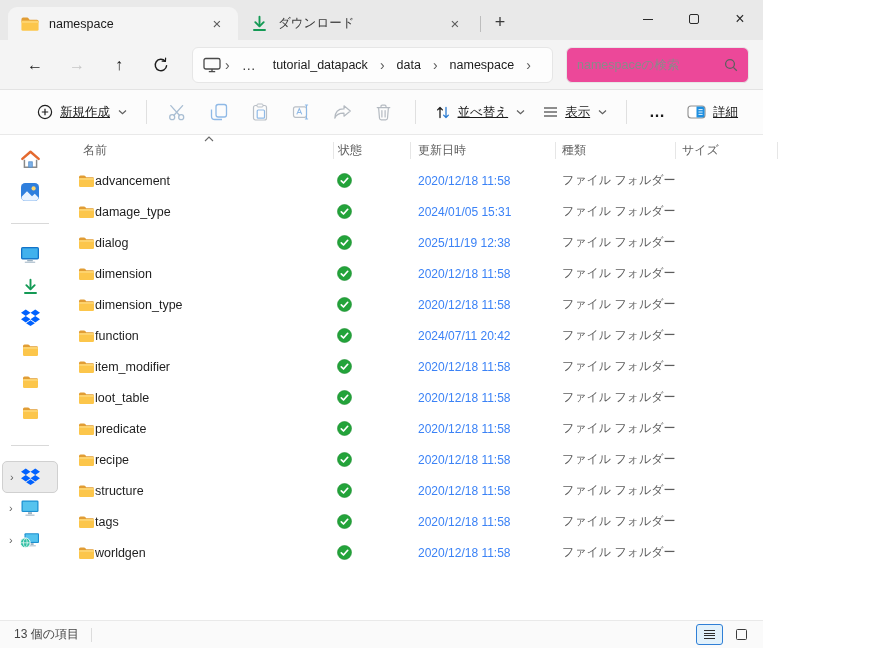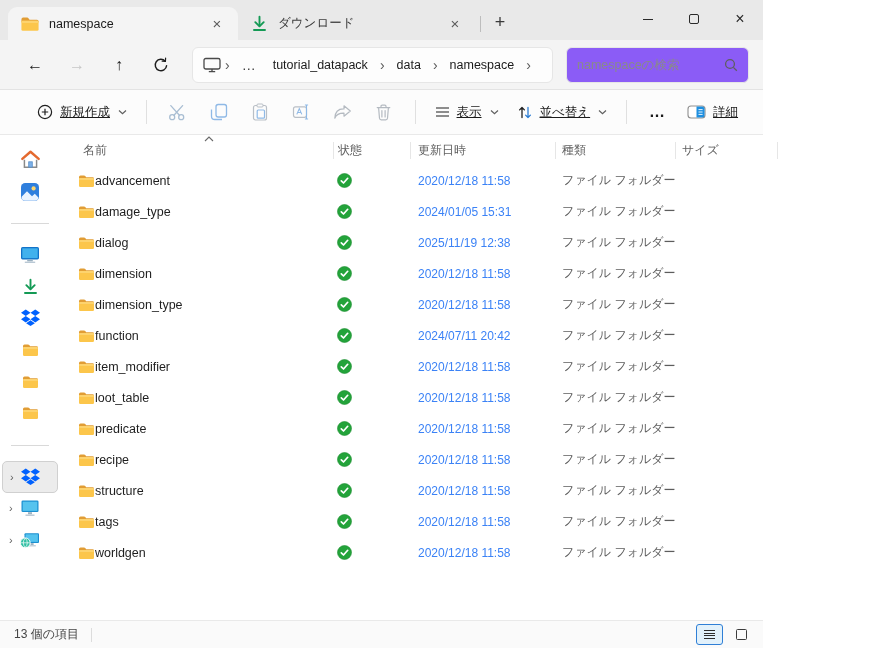--- a/index.html
+++ b/index.html
@@ -38,21 +38,21 @@
             padding: 0 14px; flex: none; border-bottom: 1px solid #e3e3e3; }
   .navbtn { width: 42px; height: 36px; display: flex; align-items: center; justify-content: center;
             font-size: 16px; color: #1c1c1c; border-radius: 5px; }
   .navbtn.disabled { color: #c6c6c6; }
   .addressbar { flex: 1; height: 36px; margin-left: 10px; background: #fdfdfd;
                 border: 1px solid #e6e6e6; border-radius: 6px; display: flex; align-items: center;
                 padding: 0 10px; }
   .crumb { font-size: 12.5px; color: #1b1b1b; padding: 4px 8px; border-radius: 4px; white-space: nowrap; }
   .crumb-chev { font-size: 14px; color: #5a5a5a; padding: 0 4px; }
   .crumb-overflow { font-size: 14px; color: #3a3a3a; padding: 0 8px; letter-spacing: 1px; }
-  .searchbox { width: 183px; height: 36px; margin-left: 13px; background: #8b5cf6;
+  .searchbox { width: 183px; height: 36px; margin-left: 13px; background: #ec4899;
                border: 1px solid #e6e6e6; border-radius: 6px; display: flex; align-items: center;
                padding: 0 10px; }
   .searchbox input { flex: 1; border: none; outline: none; background: transparent;
                      font-size: 12.5px; color: #1b1b1b; font-family: inherit; min-width: 0; }
   .searchbox input::placeholder { color: #8a8a8a; }
 
   
   .toolbar { height: 45px; background: #fcfcfc; display: flex; align-items: center;
              padding: 0 16px 0 28px; flex: none; border-bottom: 1px solid #e9e9e9; }
   .tbtn { display: flex; align-items: center; gap: 7px; padding: 6px 9px; border-radius: 5px;
@@ -234,43 +234,43 @@
       <svg width="15" height="17" viewBox="0 0 15 17" fill="none" stroke="#b4bac1" stroke-width="1.2" stroke-linecap="round">
         <path d="M1.2 3.6 H13.8"></path>
           <path d="M5 3.4 V2.3 Q5 1.1 6.2 1.1 H8.8 Q10 1.1 10 2.3 V3.4"></path>
         <path d="M2.6 3.8 L3.5 14.3 Q3.7 15.9 5.2 15.9 H9.8 Q11.3 15.9 11.5 14.3 L12.4 3.8"></path>
         <path d="M5.9 6.6 V13 M9.1 6.6 V13"></path>
       </svg>
     </div>
     <div class="tb-sep"></div>
     <div class="tbtn">
       <span>
-        <svg width="15" height="12" viewBox="0 0 15 12" stroke="#1f1f1f" stroke-width="1.2">
-          <path d="M1 2 H14 M1 6 H14 M1 10 H14"></path>
-        </svg>
-      </span>
-      <span>表示</span>
-      <span class="tb-chev">
-        <svg width="9" height="6" viewBox="0 0 9 6" fill="none" stroke="#5f5f5f" stroke-width="1.2">
-            <path d="M1 1.5 L4.5 4.7 L8 1.5"></path>
-          </svg>
-      </span>
-    </div>
-    <div class="tbtn">
-      <span>
         <svg width="16" height="15" viewBox="0 0 16 15" fill="none" stroke-width="1.3" stroke-linecap="round" stroke-linejoin="round">
           <g stroke="#1f1f1f">
               <path d="M5 12.5 V2.5 M2.6 4.9 L5 2.5 L7.4 4.9"></path>
             </g>
           <g stroke="#2b7cd3">
               <path d="M11 2.5 V12.5 M8.6 10.1 L11 12.5 L13.4 10.1"></path>
             </g>
         </svg>
       </span>
       <span>並べ替え</span>
+      <span class="tb-chev">
+        <svg width="9" height="6" viewBox="0 0 9 6" fill="none" stroke="#5f5f5f" stroke-width="1.2">
+            <path d="M1 1.5 L4.5 4.7 L8 1.5"></path>
+          </svg>
+      </span>
+    </div>
+    <div class="tbtn">
+      <span>
+        <svg width="15" height="12" viewBox="0 0 15 12" stroke="#1f1f1f" stroke-width="1.2">
+          <path d="M1 2 H14 M1 6 H14 M1 10 H14"></path>
+        </svg>
+      </span>
+      <span>表示</span>
       <span class="tb-chev">
         <svg width="9" height="6" viewBox="0 0 9 6" fill="none" stroke="#5f5f5f" stroke-width="1.2">
             <path d="M1 1.5 L4.5 4.7 L8 1.5"></path>
           </svg>
       </span>
     </div>
     <div class="tb-sep"></div>
     <div class="tb-more">…</div>
     <div class="tb-spacer"></div>
     <div class="tbtn">

